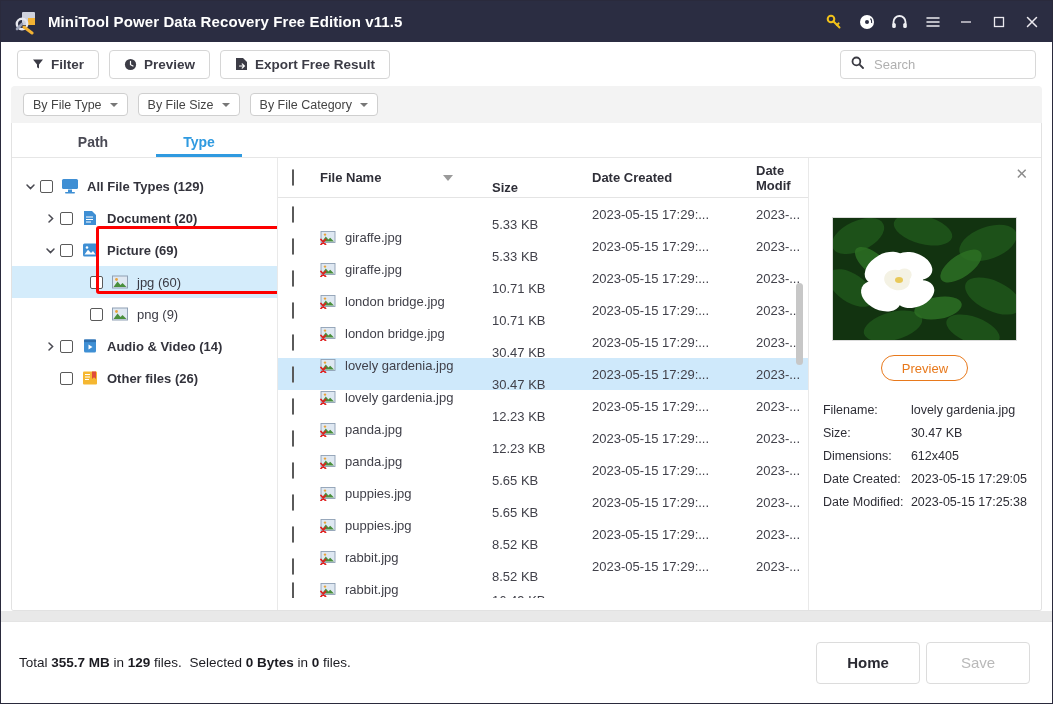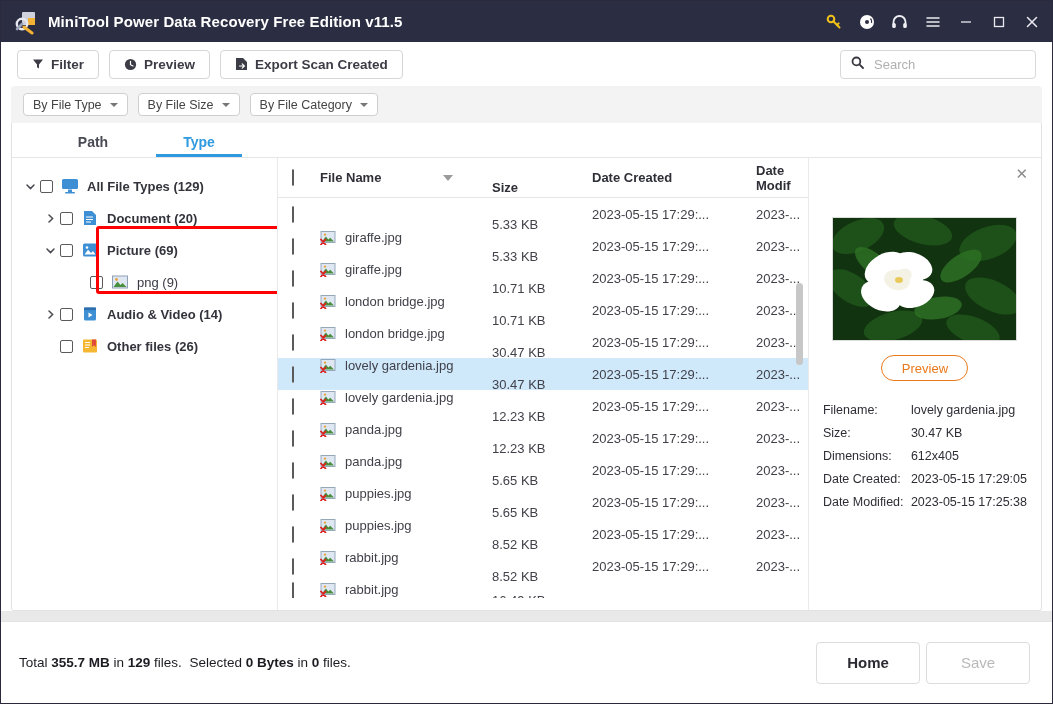--- a/index.html
+++ b/index.html
@@ -268,21 +268,21 @@
       </span>
       <span>Preview</span>
     </div>
     <div class="tool-btn">
       <span>
         <svg width="13" height="14" viewBox="0 0 13 14">
           <path d="M1 1 H8 L12 5 V13 H1 Z" fill="#3c3c46"></path>
           <path d="M4.5 9 H9 M7.2 6.8 L9.4 9 L7.2 11.2" stroke="#ffffff" stroke-width="1.2" fill="none" stroke-linecap="round"></path>
         </svg>
       </span>
-      <span>Export Scan Created</span>
+      <span>Export Free Result</span>
     </div>
 
     <div class="search-wrap">
       <span>
         <svg width="13" height="13" viewBox="0 0 13 13">
           <circle cx="5.4" cy="5.4" r="3.9" fill="none" stroke="#3a3a42" stroke-width="1.8"></circle>
           <path d="M8.4 8.4 L12 12" stroke="#3a3a42" stroke-width="1.8" stroke-linecap="round"></path>
         </svg>
       </span>
       <input type="text" placeholder="Search" style="">
@@ -358,20 +358,31 @@
           <span class="nicon">
             <svg width="18" height="16" viewBox="0 0 18 16">
                 <rect x="2" y="1.5" width="14" height="13" rx="1.5" fill="#3f8fd4"></rect>
                 <circle cx="6" cy="5.5" r="1.3" fill="#fff"></circle>
                 <path d="M3.5 12.5 L7 7.8 L10 11 L12 9 L14.5 12.5 Z" fill="#fff"></path>
               </svg>
           </span>
           <span>Picture (69)</span>
         </div>
 
+        <div class="node leaf sel" style="padding-left:78px;">
+          <span class="cb"></span>
+          <span class="nicon">
+            <svg width="18" height="16" viewBox="0 0 18 16">
+                <rect x="1.5" y="2" width="15" height="12" fill="#dfe8f2" stroke="#8fa0b4" stroke-width="1"></rect>
+                <path d="M2.5 13 L6.5 7.5 L9.5 11 L11.5 9 L15.5 13 Z" fill="#4a8f3d"></path>
+                <circle cx="5.5" cy="5.5" r="1.4" fill="#e8a33d"></circle>
+              </svg>
+          </span>
+          <span>jpg (60)</span>
+        </div>
 
         <div class="node leaf" style="padding-left:78px;">
           <span class="cb"></span>
           <span class="nicon">
             <svg width="18" height="16" viewBox="0 0 18 16">
                 <rect x="1.5" y="2" width="15" height="12" fill="#dfe8f2" stroke="#8fa0b4" stroke-width="1"></rect>
                 <path d="M2.5 13 L6.5 7.5 L9.5 11 L11.5 9 L15.5 13 Z" fill="#4a8f3d"></path>
                 <circle cx="5.5" cy="5.5" r="1.4" fill="#e8a33d"></circle>
               </svg>
           </span>

